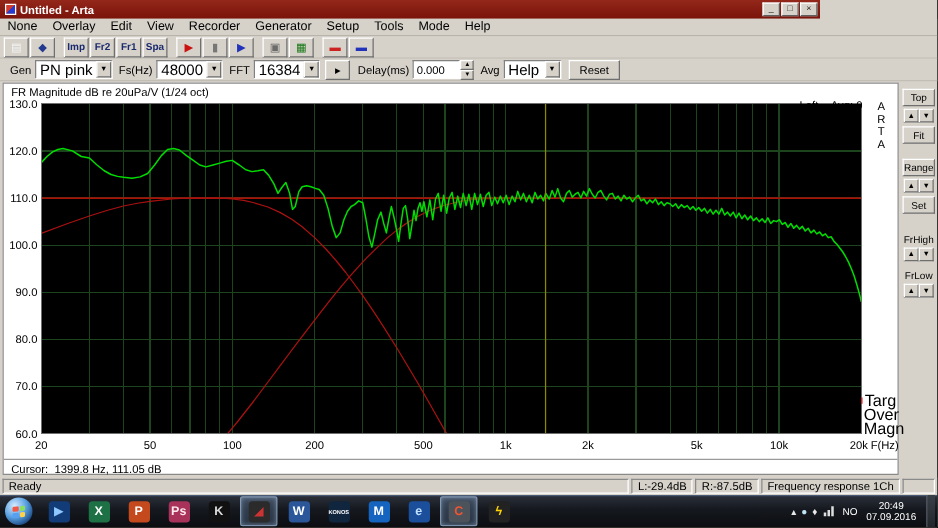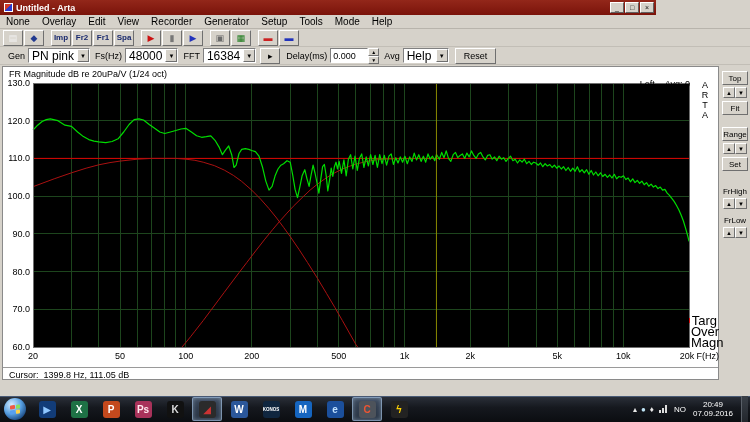--- a/index.html
+++ b/index.html
@@ -330,20 +330,27 @@
         <b>▲</b>
         <b>▼</b>
       </div>
       <div class="sp-label">FrLow</div>
       <div class="sp-spin">
         <b>▲</b>
         <b>▼</b>
       </div>
     </div>
 
+  <div class="statusbar">
+    <span class="pane ready">Ready</span>
+    <span class="pane">L:-29.4dB</span>
+    <span class="pane">R:-87.5dB</span>
+    <span class="pane">Frequency response 1Ch</span>
+    <span class="pane grip"></span>
+  </div>
 
   <div class="taskbar">
     <div class="orb">
       <span class="orb-flag">
           <i style="background:#f05a44"></i>
           <i style="background:#8ae05a"></i>
           <i style="background:#58a0f0"></i>
           <i style="background:#ffd24a"></i>
         </span>
     </div>

